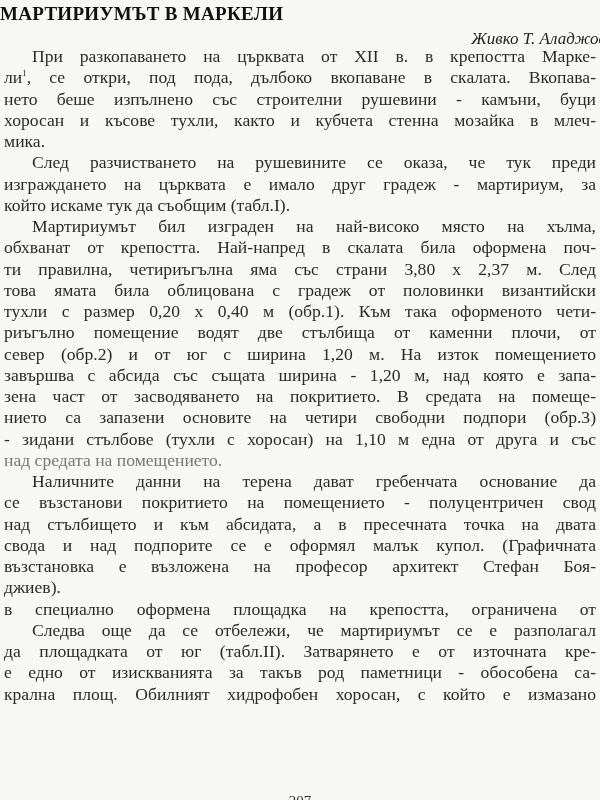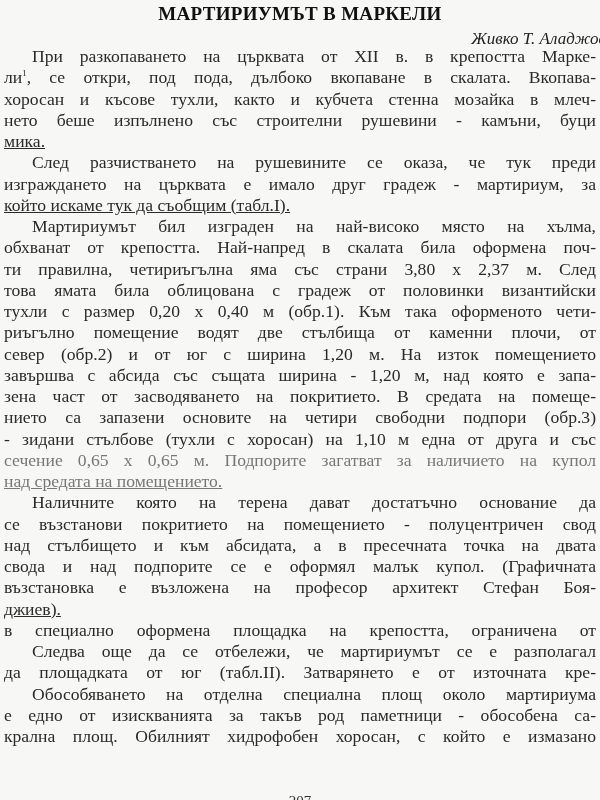--- a/index.html
+++ b/index.html
@@ -6,89 +6,87 @@
   body {
     width:600px; height:800px; overflow:hidden;
     background:#f7f7f5;
     font-family:"Liberation Serif", "DejaVu Serif", serif;
     color:#1e1e1e;
     position:relative;
   }
   .page { position:absolute; left:0; top:0; width:600px; height:800px; }
   .title {
     position:absolute; left:0; width:600px; top:2px;
-    text-align:center; font-weight:bold; font-size:19px; letter-spacing:0.3px;
+    text-align:left; font-weight:bold; font-size:19px; letter-spacing:0.3px;
     line-height:24px; color:#111;
   }
   .author {
     position:absolute; right:-6px; top:28px;
     font-style:italic; font-size:17px; line-height:22px; color:#222;
     white-space:nowrap;
   }
   .body {
     position:absolute; left:4px; top:46px; width:592px;
     font-size:17.6px; line-height:21.25px; color:#2a2a2a;
   }
   .line {
     display:block; white-space:nowrap; height:21.25px;
     text-align:justify; text-align-last:justify; overflow:visible;
   }
   .line.indent { padding-left:28px; }
-  .line.last { text-align-last:left;text-decoration:underline; }
+  .line.last { text-align-last:left; }
   sup { font-size:9px; line-height:0; vertical-align:7px; }
   .faded { color:#777; }
   .pagenum {
     position:absolute; left:0; width:600px; top:776px;
     text-align:center; font-size:15px; color:#333;margin-top:17px;
   }
 </style>
 </head>
 <body>
 
 <div class="page">
   <div class="title">МАРТИРИУМЪТ В МАРКЕЛИ</div>
   <div class="author">Живко Т. Аладжов</div>
 
   <div class="body">
 
     <span class="line indent">При разкопаването на църквата от XII в. в крепостта Марке-</span>
     <span class="line"><span>ли</span><sup>1</sup><span>, се откри, под пода, дълбоко вкопаване в скалата. Вкопава-</span></span>
+    <span class="line">нето беше изпълнено със строителни рушевини - камъни, буци</span>
     <span class="line">хоросан и късове тухли, както и кубчета стенна мозайка в млеч-</span>
-    <span class="line">нето беше изпълнено със строителни рушевини - камъни, буци</span>
     <span class="line last">мика.</span>
 
     <span class="line indent">След разчистването на рушевините се оказа, че тук преди</span>
     <span class="line">изграждането на църквата е имало друг градеж - мартириум, за</span>
     <span class="line last">който искаме тук да съобщим (табл.I).</span>
 
     <span class="line indent">Мартириумът бил изграден на най-високо място на хълма,</span>
     <span class="line">обхванат от крепостта. Най-напред в скалата била оформена поч-</span>
     <span class="line">ти правилна, четириъгълна яма със страни 3,80 х 2,37 м. След</span>
     <span class="line">това ямата била облицована с градеж от половинки византийски</span>
     <span class="line">тухли с размер 0,20 х 0,40 м (обр.1). Към така оформеното чети-</span>
     <span class="line">риъгълно помещение водят две стълбища от каменни плочи, от</span>
     <span class="line">север (обр.2) и от юг с ширина 1,20 м. На изток помещението</span>
     <span class="line">завършва с абсида със същата ширина - 1,20 м, над която е запа-</span>
     <span class="line">зена част от засводяването на покритието. В средата на помеще-</span>
     <span class="line">нието са запазени основите на четири свободни подпори (обр.3)</span>
     <span class="line">- зидани стълбове (тухли с хоросан) на 1,10 м една от друга и със</span>
-    <span class="line faded">сечение 0,65 х 0,65 м. Подпорите загатват за наличието на купол</span>
     <span class="line last faded">над средата на помещението.</span>
 
-    <span class="line indent">Наличните която на терена дават достатъчно основание да</span>
+    <span class="line indent">Наличните данни на терена дават гребенчата основание да</span>
     <span class="line">се възстанови покритието на помещението - полуцентричен свод</span>
     <span class="line">над стълбището и към абсидата, а в пресечната точка на двата</span>
     <span class="line">свода и над подпорите се е оформял малък купол. (Графичната</span>
     <span class="line">възстановка е възложена на професор архитект Стефан Боя-</span>
     <span class="line last">джиев).</span>
 
     <span class="line">в специално оформена площадка на крепостта, ограничена от</span>
     <span class="line indent">Следва още да се отбележи, че мартириумът се е разполагал</span>
     <span class="line">да площадката от юг (табл.II). Затварянето е от източната кре-</span>
 
-    <span class="line indent">Обособяването на отделна специална площ около мартириума</span>
     <span class="line">е едно от изискванията за такъв род паметници - обособена са-</span>
     <span class="line">крална площ. Обилният хидрофобен хоросан, с който е измазано</span>
 
   </div>
 
   <div class="pagenum">207</div>
 </div>
 
 </body></html>

